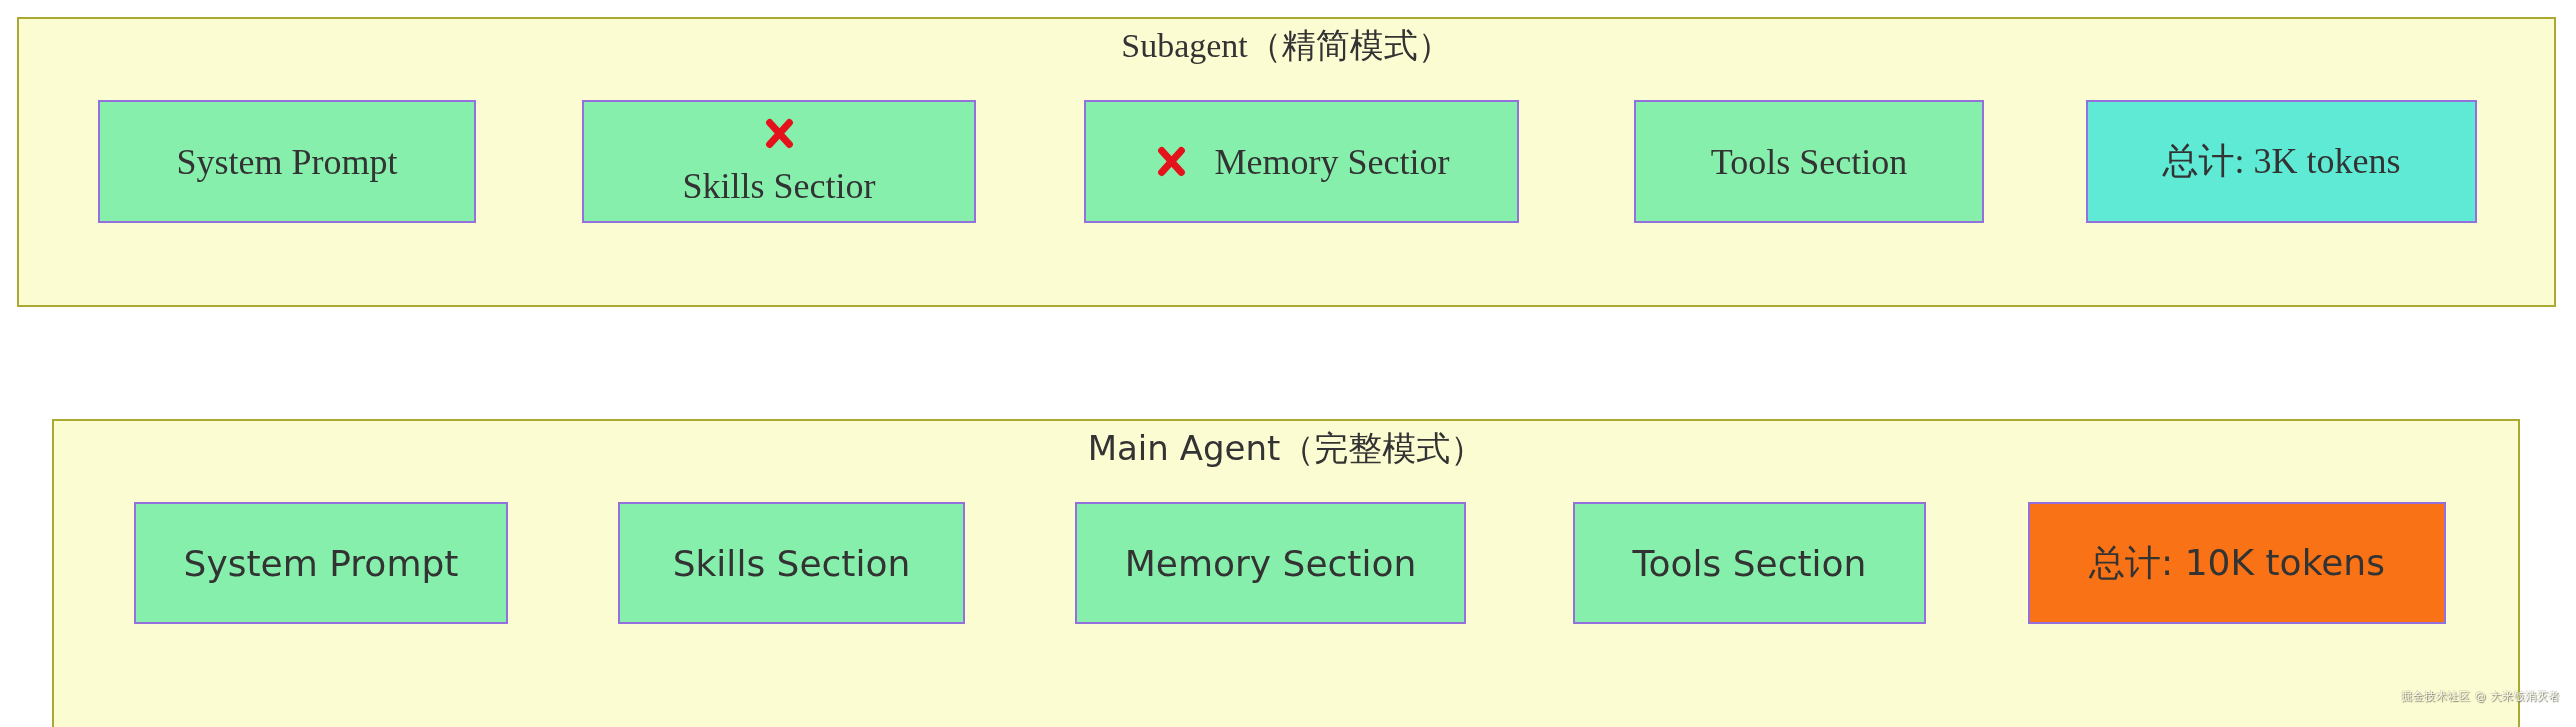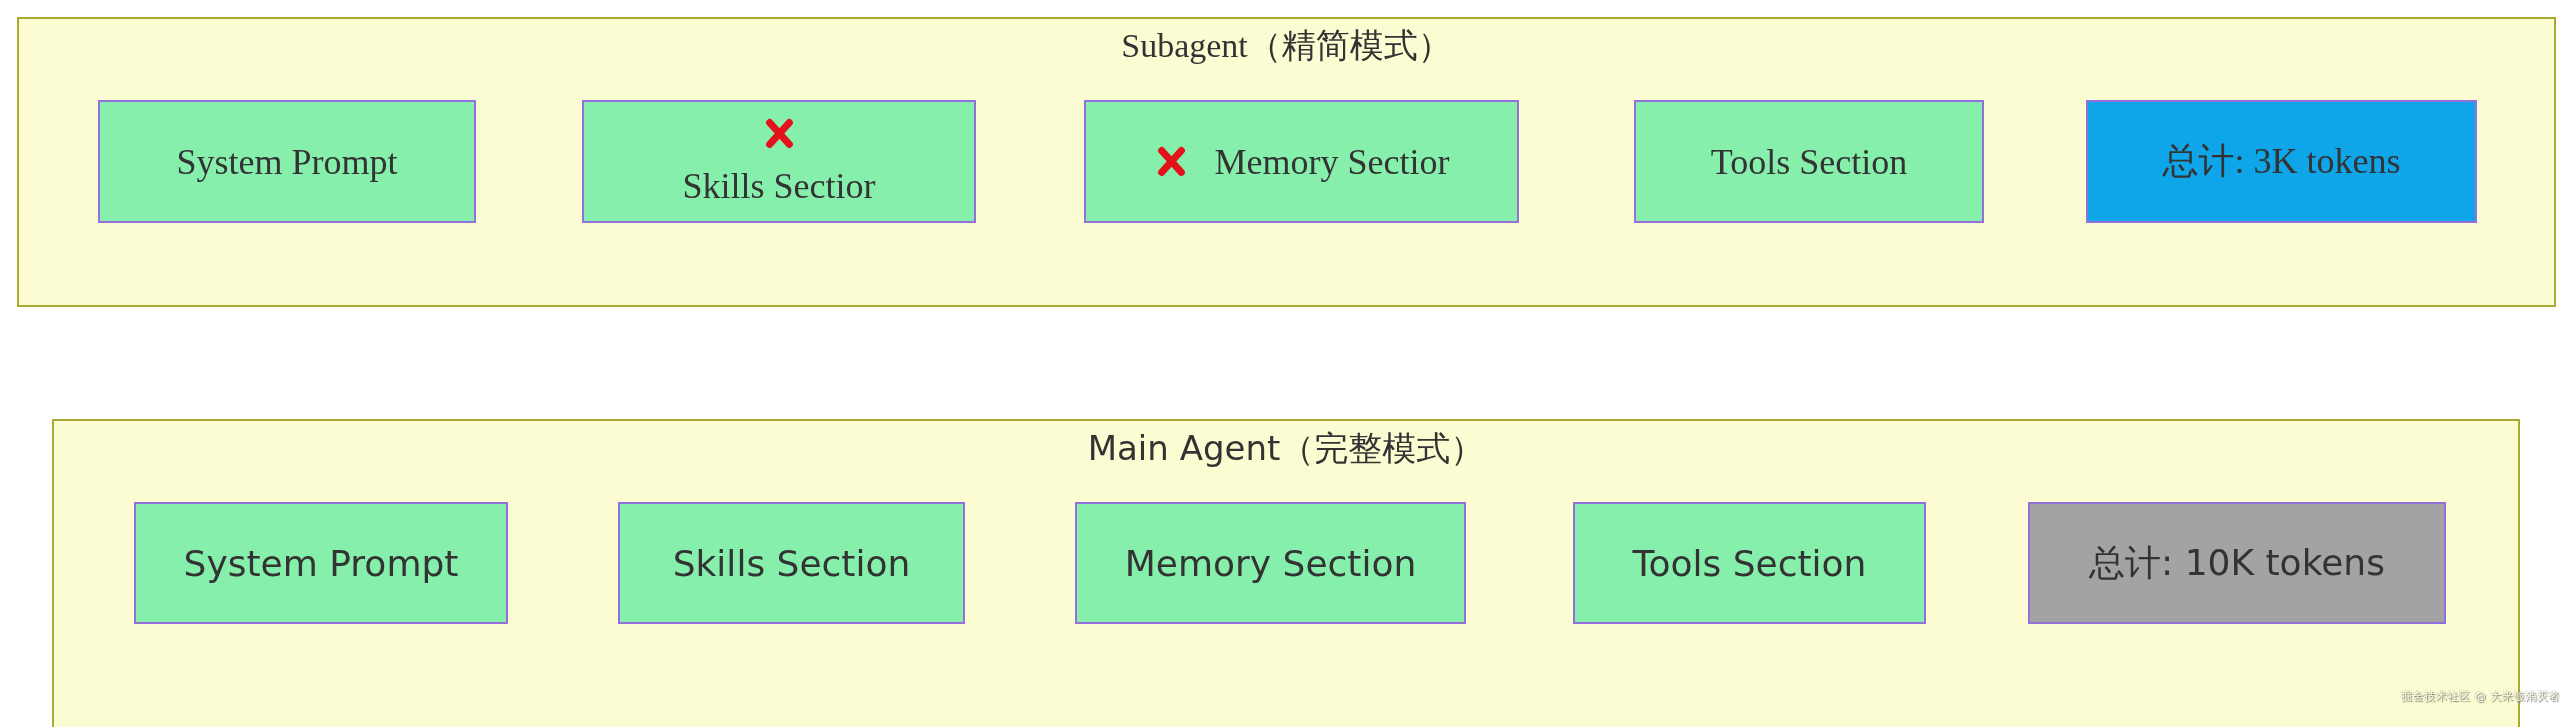--- a/index.html
+++ b/index.html
@@ -53,22 +53,22 @@
     background: #86efac;
     border: 2.3px solid #9370db;
     color: #333333;
     font-size: 36px;
     display: flex;
     align-items: center;
     justify-content: center;
     gap: 14.7px;
     white-space: nowrap;
   }
-  .node.green { background: #0ea5e9; }
-  .node.pink  { background: #a3a3a3; }
+  .node.green { background: #5eead4; }
+  .node.pink  { background: #f97316; }
   .cross {
     width: 35px;
     height: 35px;
     flex: 0 0 auto;
   }
   .cross path {
     stroke: #e4131b;
     stroke-width: 13;
     stroke-linecap: round;
     fill: none;

